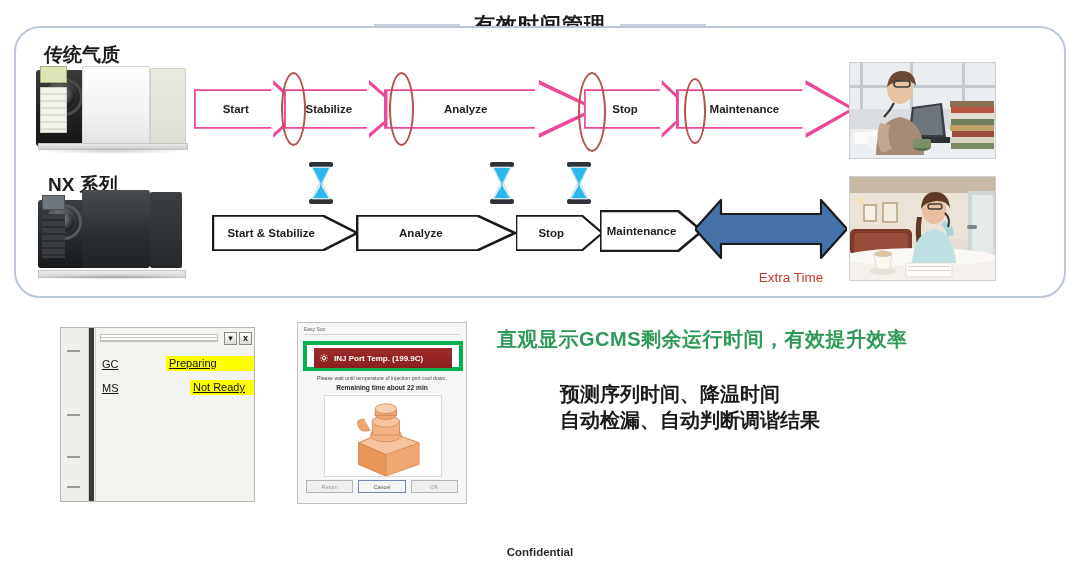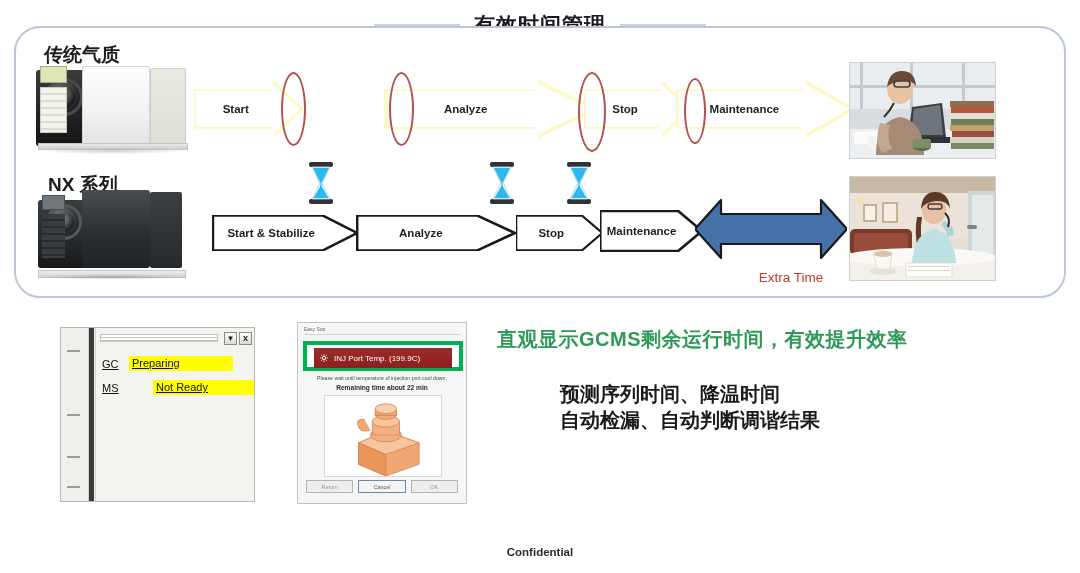--- a/index.html
+++ b/index.html
@@ -126,21 +126,21 @@
   
   .chev {
     position: absolute;
     display: flex; align-items: center; justify-content: center;
     text-align: center;
     font-size: 11.5px; font-weight: bold; color: #1f1f1f; line-height: 1.12;
     background: #ffffff;
   }
   .chev-out {
     clip-path: polygon(0 16%, 72% 16%, 72% 0, 100% 50%, 72% 100%, 72% 84%, 0 84%);
-    background: #fef9c3;
+    background: #ec4899;
   }
   .chev-in {
     position: absolute; left: 0; top: 0; width: 100%; height: 100%;
     clip-path: polygon(1.6% 19%, 70.2% 19%, 70.2% 4.5%, 96.6% 50%, 70.2% 95.5%, 70.2% 81%, 1.6% 81%);
     background: #ffffff;
   }
   .chev-label {
     position: relative; z-index: 3;
     width: 76%; margin-right: 24%;
     padding: 0 2px;
@@ -217,21 +217,21 @@
     font-size: 9px; line-height: 11px; text-align: center; color: #1a1a1a;
     font-weight: bold; position: relative; z-index: 2;
   }
   .status-row {
     position: absolute; display: flex; align-items: center; gap: 5px;
     font-size: 11px; color: #111; text-decoration: underline;
   }
   .status-key { width: 22px; font-size: 11px; color: #111; }
   .status-val {
     background: #ffff00; padding: 0 3px; font-size: 11px; color: #111;
-    min-width: 104px; height: 15px; line-height: 15px;
+    min-width: 104px; height: 15px; line-height: 15px; margin-left: 37px;
   }
   .batch-box {
     position: absolute; left: 38px; top: 104px; width: 148px; height: 60px;
     border: 4px solid #00b14f; background: #f3f3ef;
   }
   .batch-title {
     position: absolute; left: 6px; top: 5px; font-size: 11px; color: #111;
   }
   .batch-value {
     position: absolute; left: 20px; top: 25px; width: 118px; height: 22px;
@@ -251,21 +251,21 @@
     position: absolute; left: 6px; top: 11px; right: 6px; height: 1px; background: #d3d3d3;
   }
   .green-frame {
     position: absolute; left: 5px; top: 18px; width: 160px; height: 30px;
     border: 4px solid #00b14f; background: #ffffff;
   }
   .red-bar {
     position: absolute; left: 7px; top: 3px; width: 138px; height: 20px;
     background: linear-gradient(180deg,#9e2b2b 0%,#8b1f1f 100%);
     display: flex; align-items: center; gap: 6px; padding-left: 6px;
-    color: #fff; font-size: 8px; font-weight: normal; white-space: nowrap;
+    color: #fff; font-size: 8px; font-weight: bold; white-space: nowrap;
   }
   .dlg-note {
     position: absolute; left: 8px; top: 52px; right: 8px;
     text-align: center; font-size: 5.2px; color: #4a4a4a;
   }
   .dlg-remain {
     position: absolute; left: 8px; top: 61px; right: 8px;
     text-align: center; font-size: 6.6px; font-weight: bold; color: #2b2b2b;
   }
   .dlg-imgbox {
@@ -323,20 +323,24 @@
     <div class="keys"></div>
     <div class="base"></div>
     <div class="instr-shadow"></div>
   </div>
 
   <div class="chev chev-out" style="left:194px; top:80px; width:110px; height:58px;">
     <div class="chev-in"></div>
     <div class="chev-label">Start</div>
   </div>
 
+  <div class="chev chev-out" style="left:284px; top:80px; width:118px; height:58px;">
+    <div class="chev-in"></div>
+    <div class="chev-label">Stabilize</div>
+  </div>
 
   <div class="chev chev-out" style="left:384px; top:80px; width:215px; height:58px;">
     <div class="chev-in"></div>
     <div class="chev-label">Analyze</div>
   </div>
 
   <div class="chev chev-out" style="left:584px; top:80px; width:108px; height:58px;">
     <div class="chev-in"></div>
     <div class="chev-label">Stop</div>
   </div>

